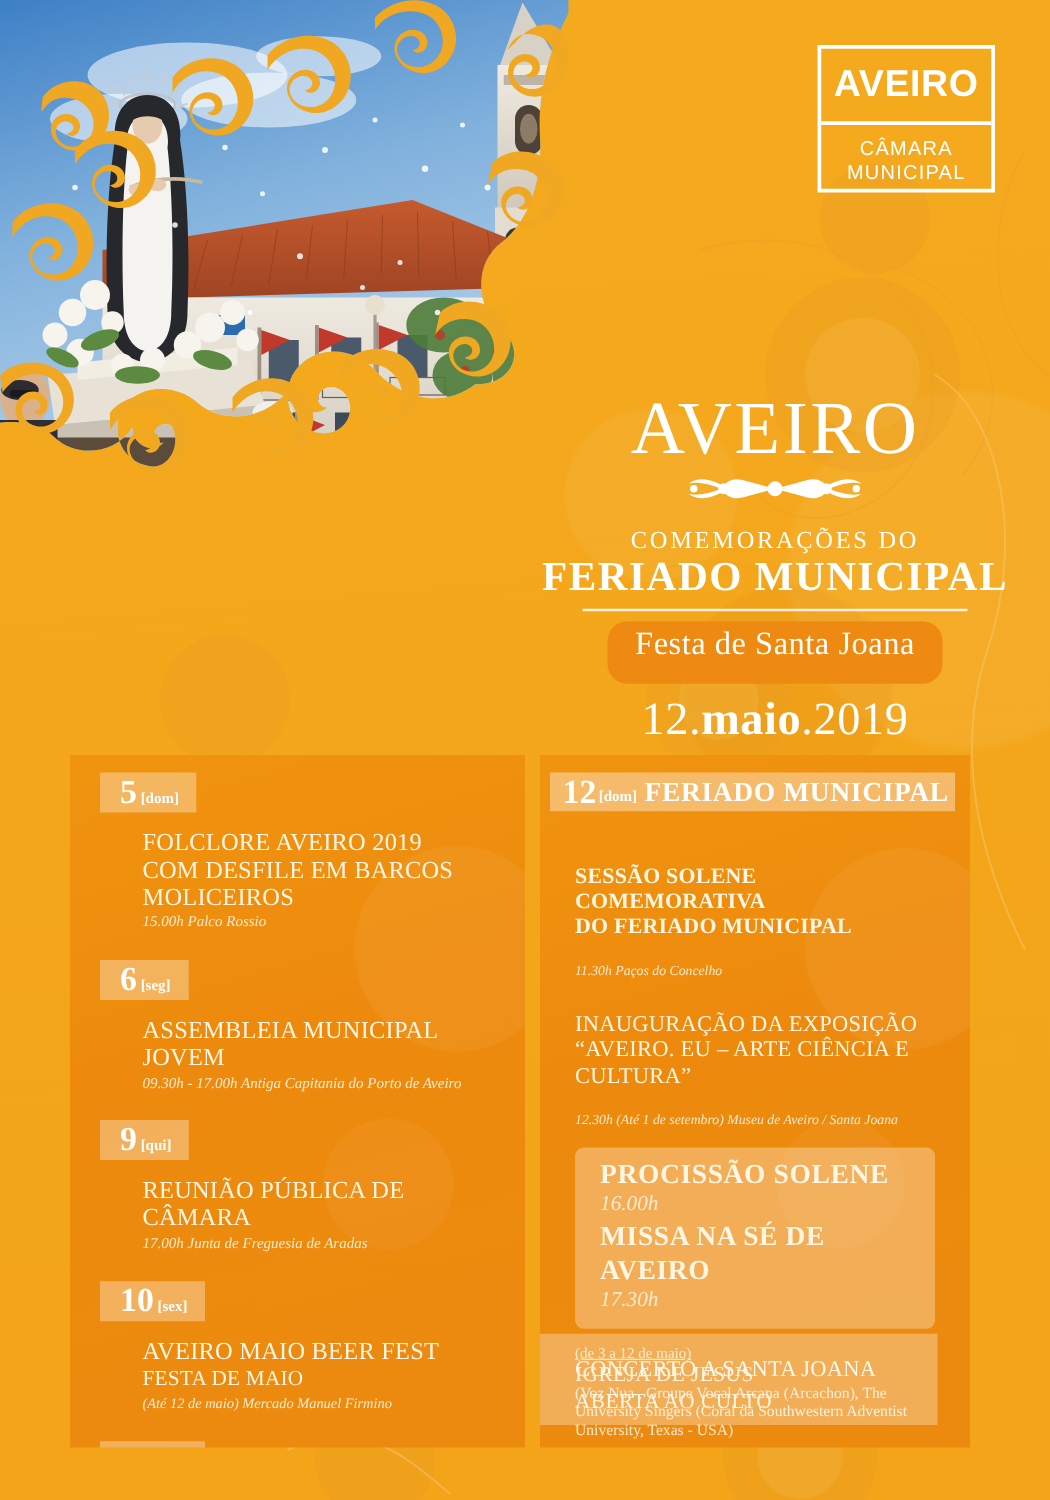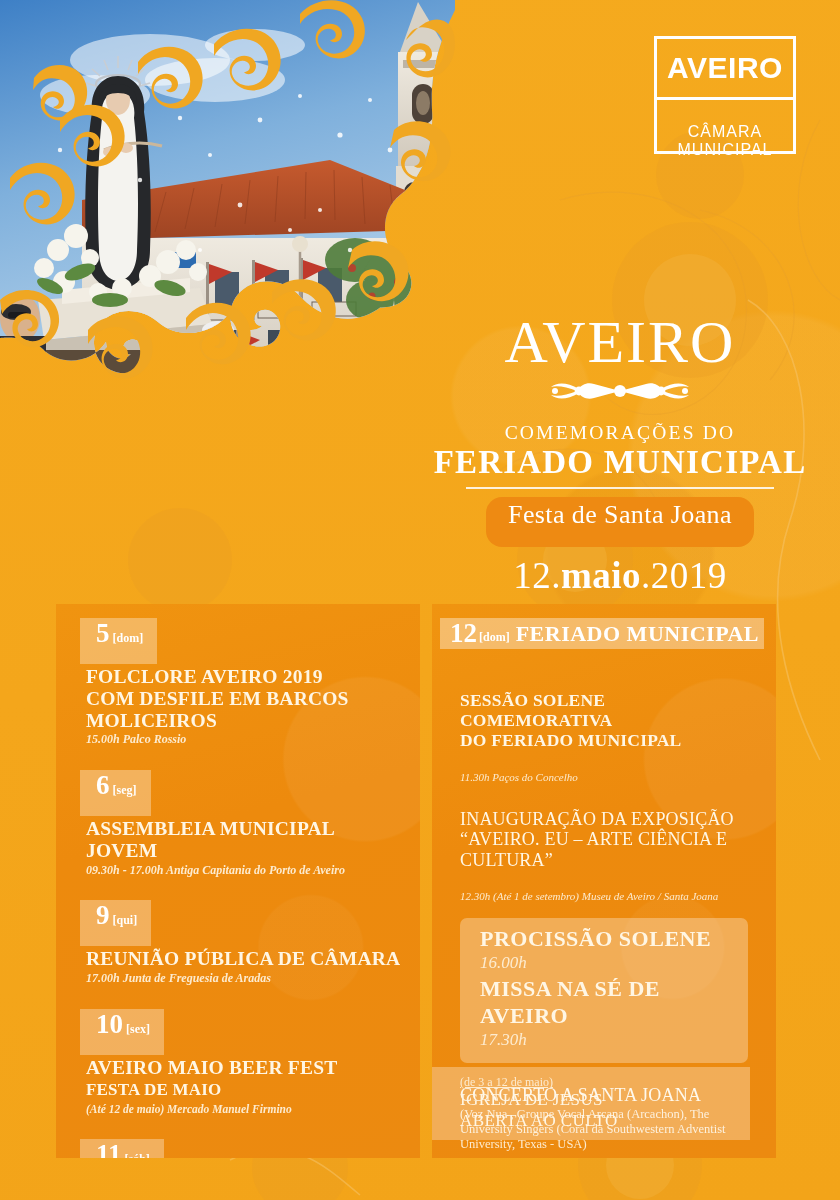--- a/index.html
+++ b/index.html
@@ -42,21 +42,21 @@
   .logo .logo-top {
     height:61px; display:flex; align-items:center; justify-content:center;
     border-bottom:3px solid #ffffff;
   }
   .logo .logo-top span {
     color:#fff; font-family:"Liberation Sans", sans-serif;
     font-weight:700; font-size:30px; letter-spacing:0.5px; line-height:1;
   }
   .logo .logo-bot {
     height:59px; display:flex; flex-direction:column;
-    align-items:center; justify-content:flex-end; gap:1px;
+    align-items:center; justify-content:center; gap:1px;
   }
   .logo .logo-bot span {
     color:#fff; font-family:"Liberation Sans", sans-serif;
     font-weight:400; font-size:16px; letter-spacing:1px; line-height:1.1;
   }
 
   
   .headline { position:absolute; left:430px; top:312px; width:380px; text-align:center; }
   .brand {
     color:#FFFFFF; font-size:60px; line-height:1;
@@ -99,32 +99,32 @@
       radial-gradient(circle at 85% 28%, rgba(255,255,255,0.055) 0 16%, rgba(0,0,0,0) 16.5%),
       radial-gradient(circle at 70% 62%, rgba(255,255,255,0.04) 0 12%, rgba(0,0,0,0) 12.5%);
   }
   .panel-left  { left:56px;  width:364px; height:554px; }
   .panel-right { left:432px; width:344px; height:554px; }
   .panel-inner { position:relative; z-index:2; }
 
   
   .day-badge {
     display:inline-block; background:rgba(255,255,255,0.33);
-    padding:2px 14px 17px 16px; margin-left:24px;
+    padding:2px 14px 3px 16px; margin-left:24px;
   }
   .day-badge .num {
     color:#FFFFFF; font-size:27px; font-weight:700; line-height:1;
     font-family:"Liberation Serif", serif;
   }
   .day-badge .dow {
     color:#FFFFFF; font-size:12px; font-weight:700; margin-left:3px;
     font-family:"Liberation Serif", serif;
   }
 
-  .evt { padding:0 18px 0 30px; margin-top:2px;font-weight:bold; }
+  .evt { padding:0 18px 0 58px; margin-top:14px; }
   .evt-title {
     color:#FFF6E4; font-size:19.5px; line-height:1.12; letter-spacing:0.2px;
     font-family:"Liberation Serif", serif;
   }
   .evt-sub {
     color:#FFF6E4; font-size:17px; line-height:1.15; letter-spacing:0.2px;
     font-family:"Liberation Serif", serif; margin-top:1px;
   }
   .evt-note {
     color:#FDEBCF; font-size:11.5px; font-style:italic; line-height:1.3;

